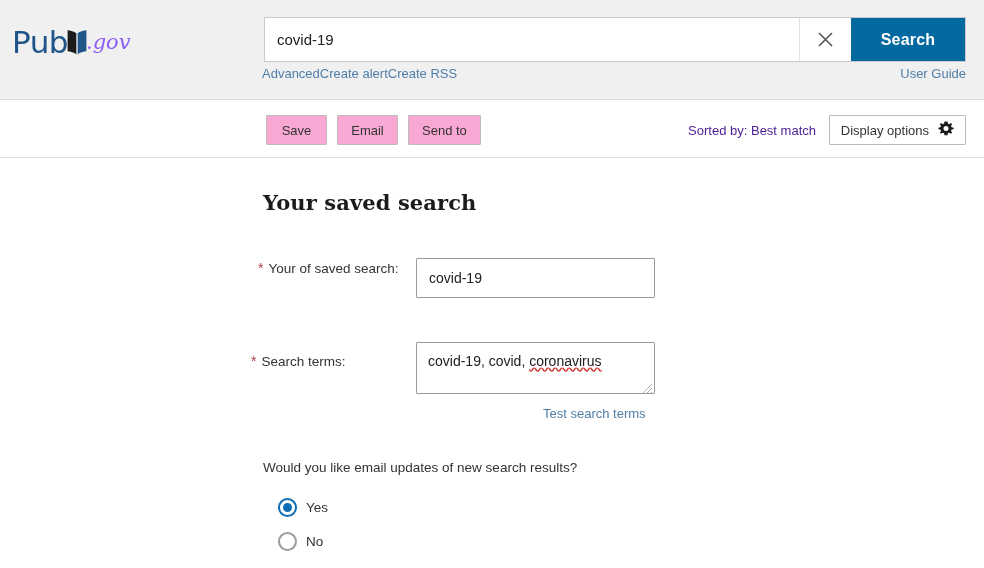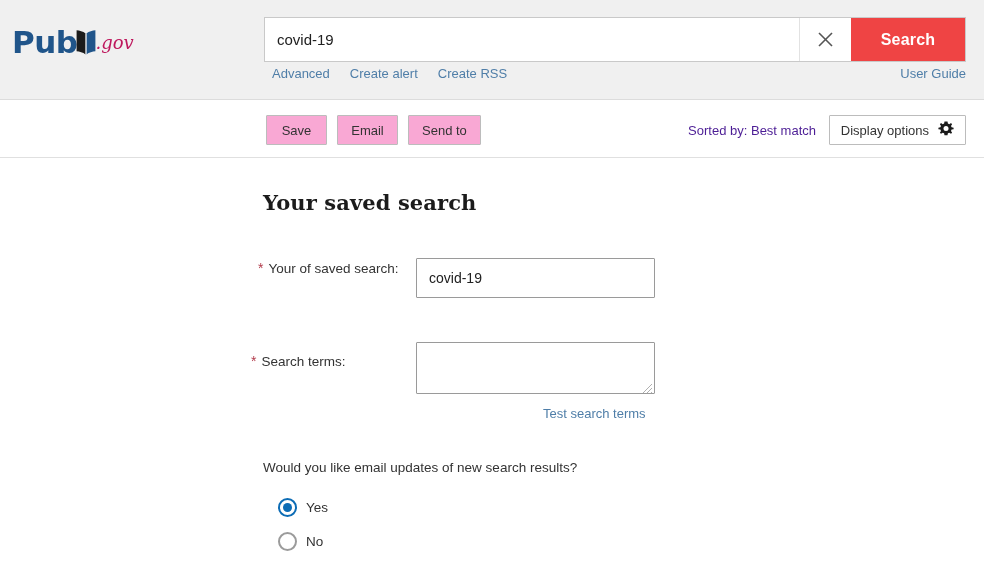--- a/index.html
+++ b/index.html
@@ -27,38 +27,38 @@
     position: absolute;
     left: 12px; top: 18px;
     width: 200px; height: 48px;
     display: flex;
     align-items: center;
     user-select: none;
   }
   .logo-text {
     font-family: "DejaVu Sans", sans-serif;
     font-size: 31px;
-    font-weight: bold;
+    font-weight: normal;
     color: #20558a;
     letter-spacing: -0.5px;
     line-height: 1;
   }
   .logo-book {
     display: inline-block;
     position: relative;
     width: 20px; height: 29px;
     vertical-align: -4px;
     margin: 0 -1px;
   }
   .logo-gov {
     font-family: "DejaVu Serif", serif;
     font-style: italic;
-    font-size: 18px;
+    font-size: 21px;
     font-weight: normal;
-    color: #be185d;
+    color: #8b5cf6;
     letter-spacing: 0;
   }
 
   
   .search-wrap {
     position: absolute;
     left: 264px; top: 17px;
     width: 702px; height: 45px;
     display: flex;
     background: #fff;
@@ -81,35 +81,34 @@
     background: #fff;
     cursor: pointer;
     display: flex;
     align-items: center;
     justify-content: center;
     padding: 0;
   }
   .clear-btn svg { display: block; }
   .search-btn {
     width: 114px;
-    background: #ef4444;
+    background: #0369a1;
     color: #ffffff;
     border: none;
     font-family: "Liberation Sans", sans-serif;
     font-size: 16px;
     font-weight: bold;
     cursor: pointer;
     letter-spacing: 0.2px;
   }
 
   .header-links {
     position: absolute;
-    left: 272px; top: 66px;
-    display: flex;
-    gap: 20px;
+    left: 262px; top: 66px;
+    display: flex;
   }
   .hlink {
     font-size: 13px;
     color: #4f7ea8;
     text-decoration: none;
     cursor: pointer;
   }
   .user-guide {
     position: absolute;
     right: 18px; top: 66px;
@@ -343,20 +342,21 @@
   <span class="req-star">*</span><span class="lbl-txt">Your of saved search:</span>
 </div>
 
 <input class="text-input" type="text" value="covid-19" style="">
 
 <div class="field-label label-terms">
   <span class="req-star">*</span><span class="lbl-txt">Search terms:</span>
 </div>
 
 <div class="textarea-box">
+  <div style="padding:9px 11px 0 11px;font-size:14px;line-height:18px;color:#212121;"><span>covid-19, covid, </span><span class="spell">coronavirus</span></div>
   <span class="resize-grip">
     <svg width="12" height="12" viewBox="0 0 12 12">
       <line x1="11" y1="2" x2="2" y2="11" stroke="#b0b0b0" stroke-width="1"></line>
       <line x1="11" y1="6" x2="6" y2="11" stroke="#b0b0b0" stroke-width="1"></line>
       <line x1="11" y1="10" x2="10" y2="11" stroke="#b0b0b0" stroke-width="1"></line>
     </svg>
   </span>
 </div>
 
 <a class="test-link">Test search terms</a>

